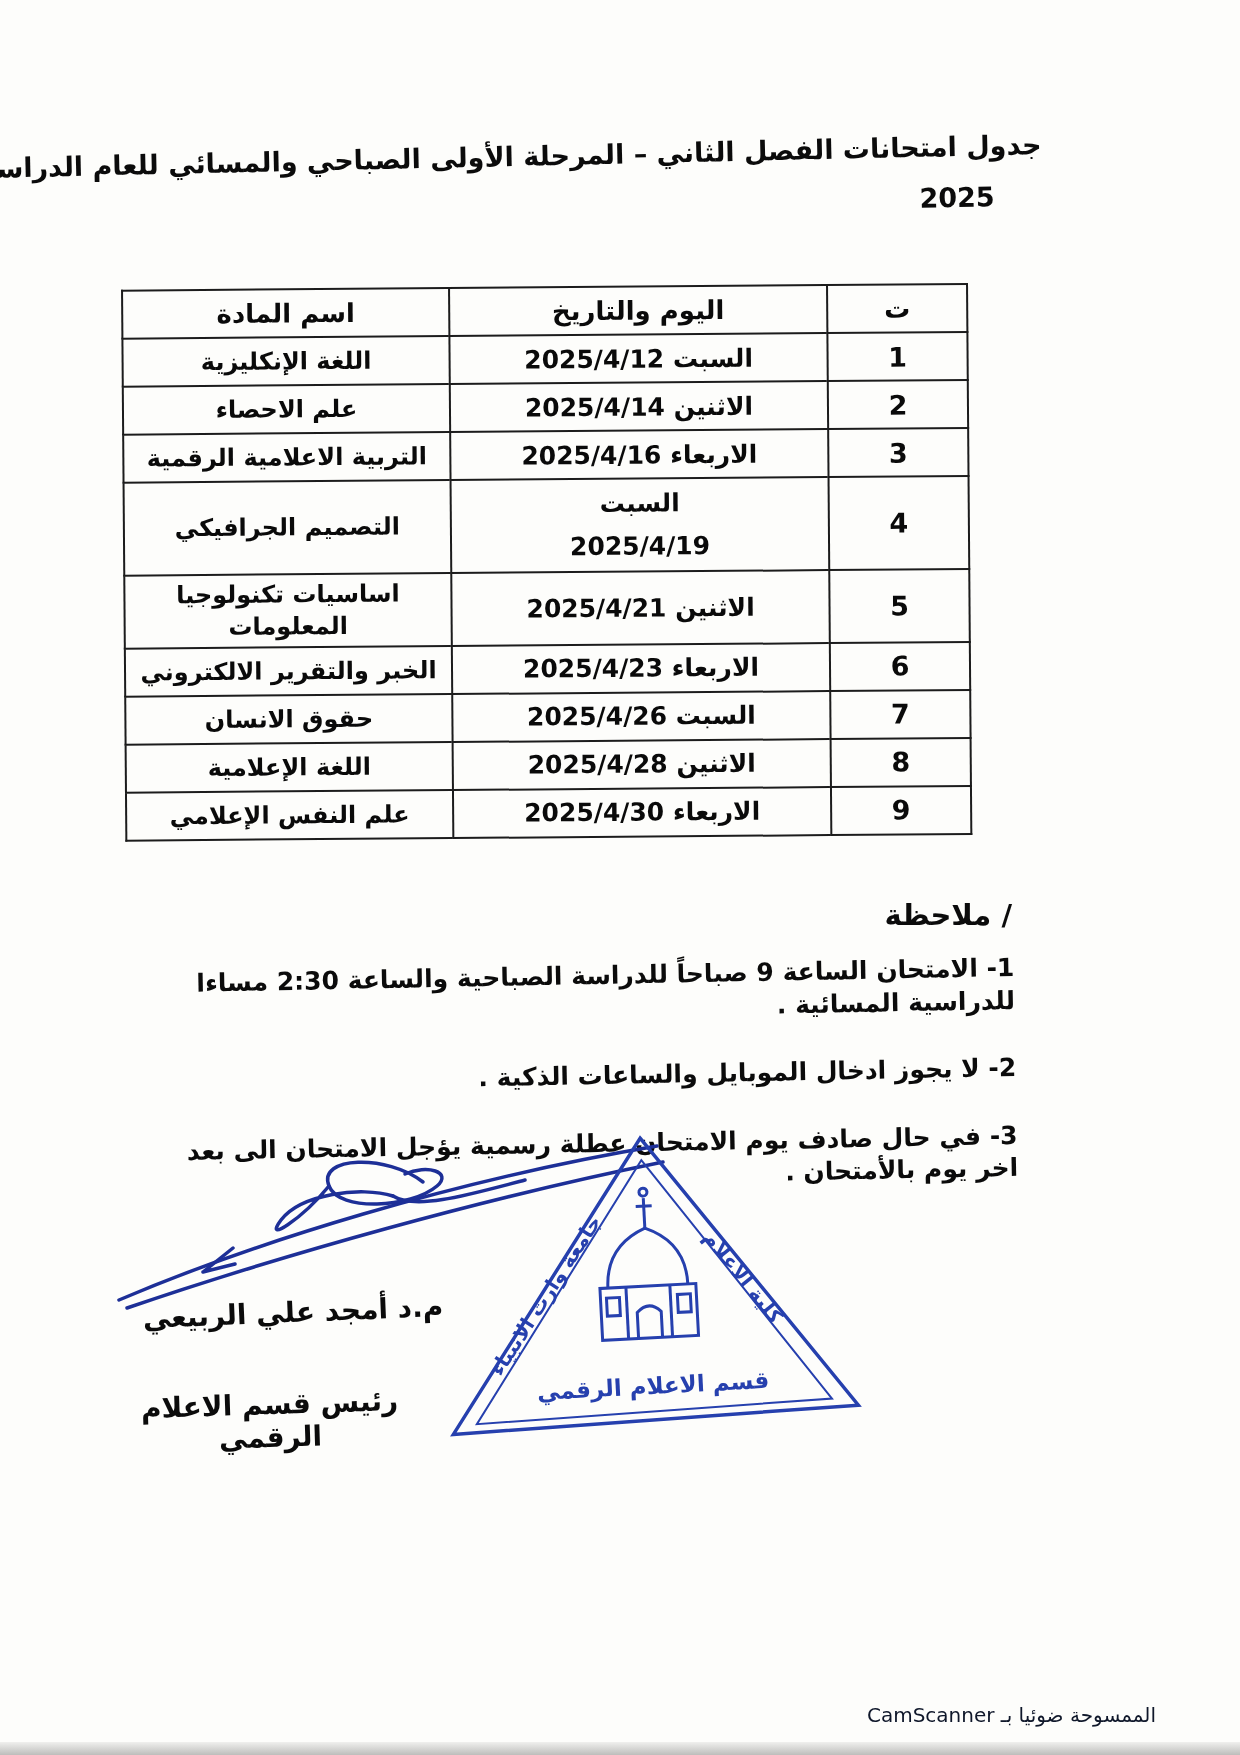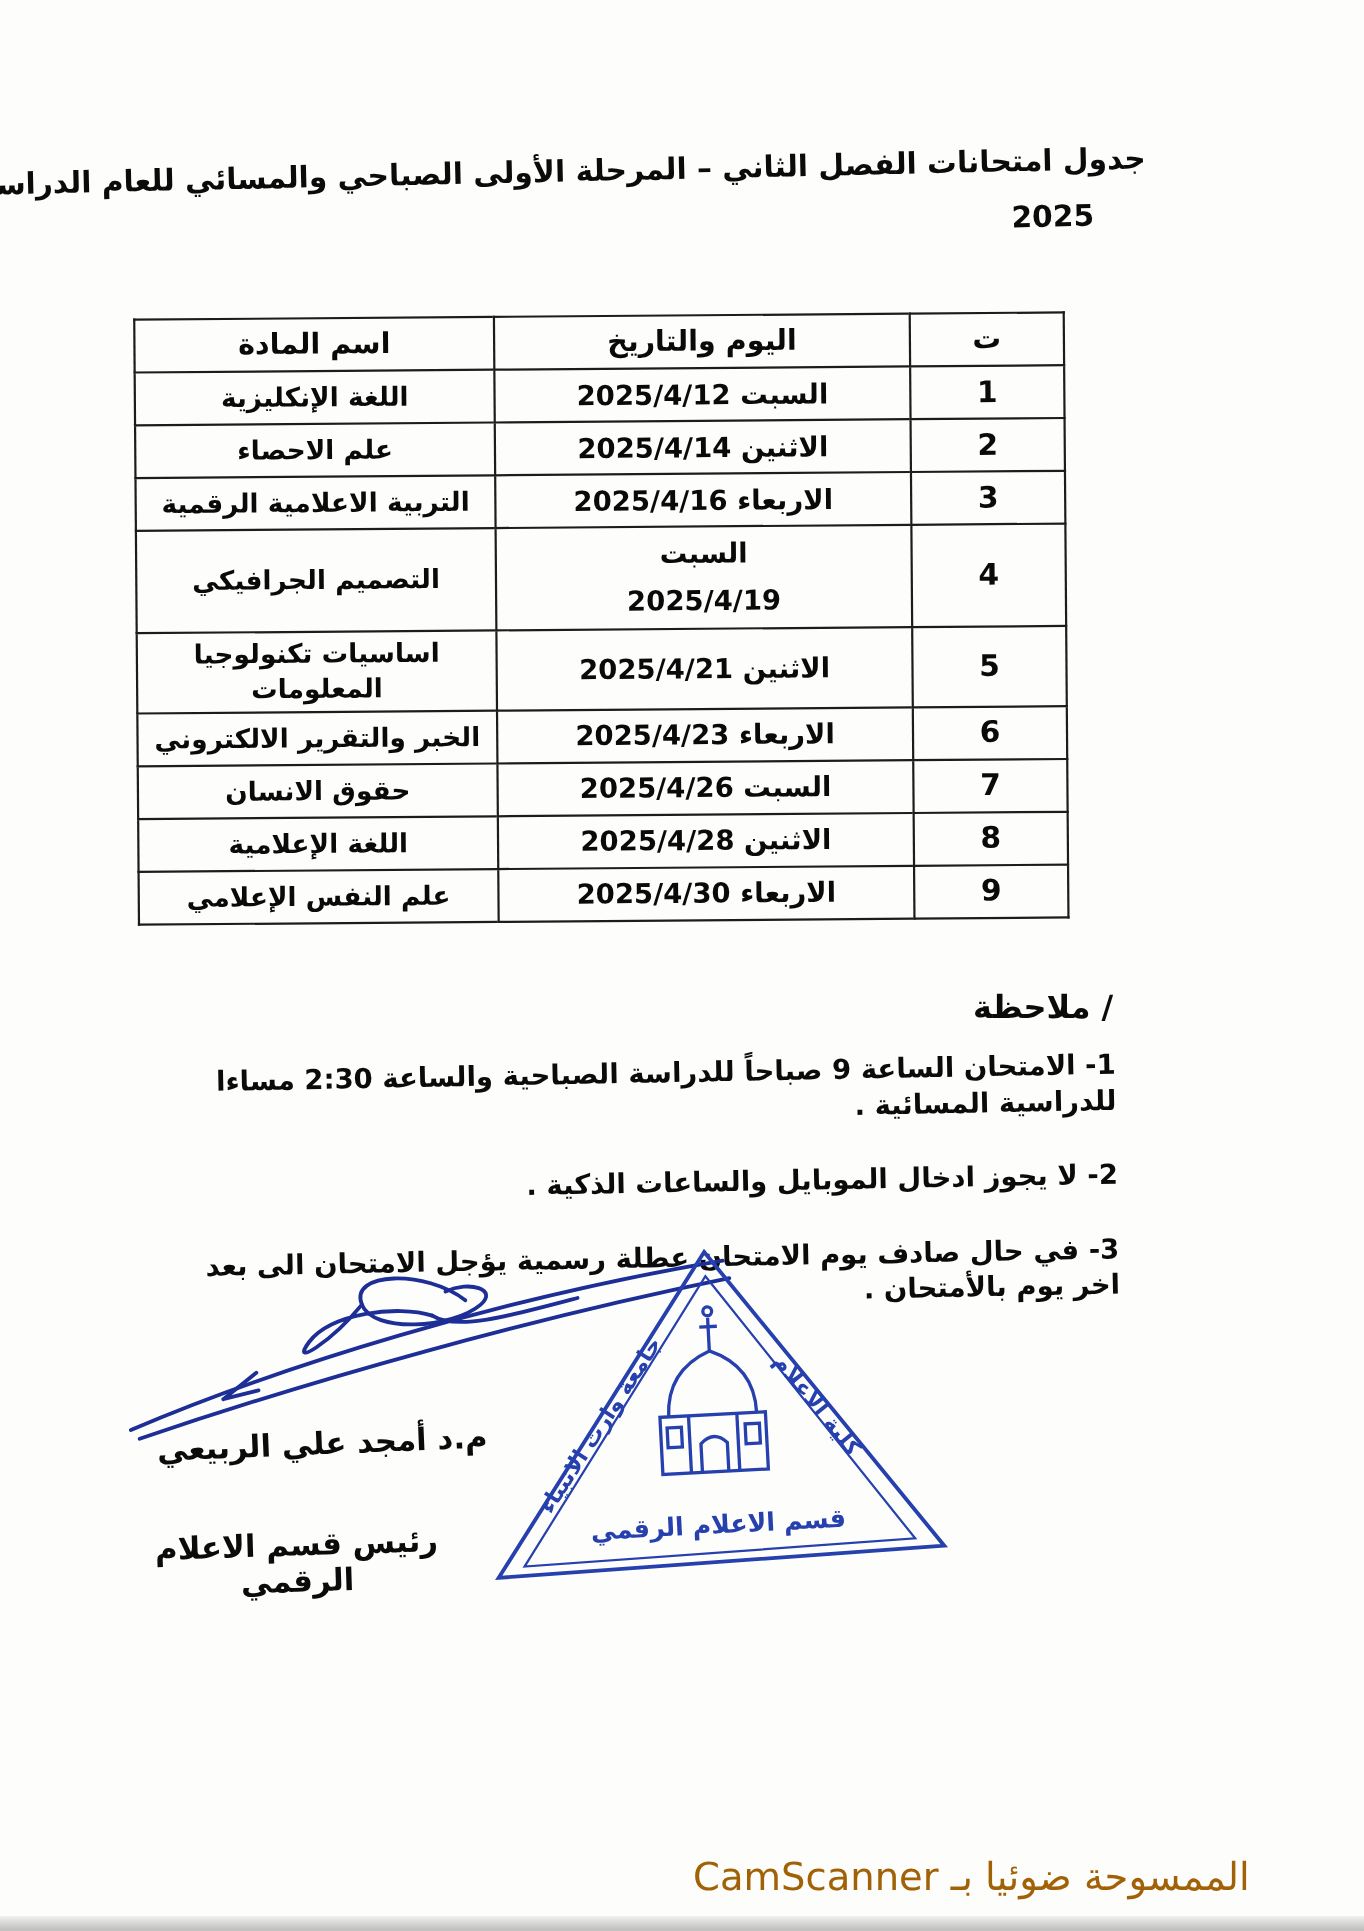--- a/index.html
+++ b/index.html
@@ -54,22 +54,22 @@
     font-size:28px;font-weight:bold;text-align:center;direction:rtl;
     transform:rotate(-2.4deg);
   }
   .sig-role{
     position:absolute;left:100px;top:1388px;width:340px;
     font-size:28px;font-weight:bold;text-align:center;direction:rtl;
     transform:rotate(-1.8deg);
   }
   
   .scan-footer{
-    position:absolute;right:104px;bottom:28px;
-    direction:rtl;font-size:35px;color:#a16207;
+    position:absolute;right:84px;bottom:28px;
+    direction:rtl;font-size:20px;color:#0f172a;
   }
   .page-edge{
     position:absolute;left:0;right:0;bottom:0;height:13px;
     background:linear-gradient(to bottom,#f0f0ee,#bdbdbb);
   }
 </style>
 </head>
 <body>
 
 <div class="page">

